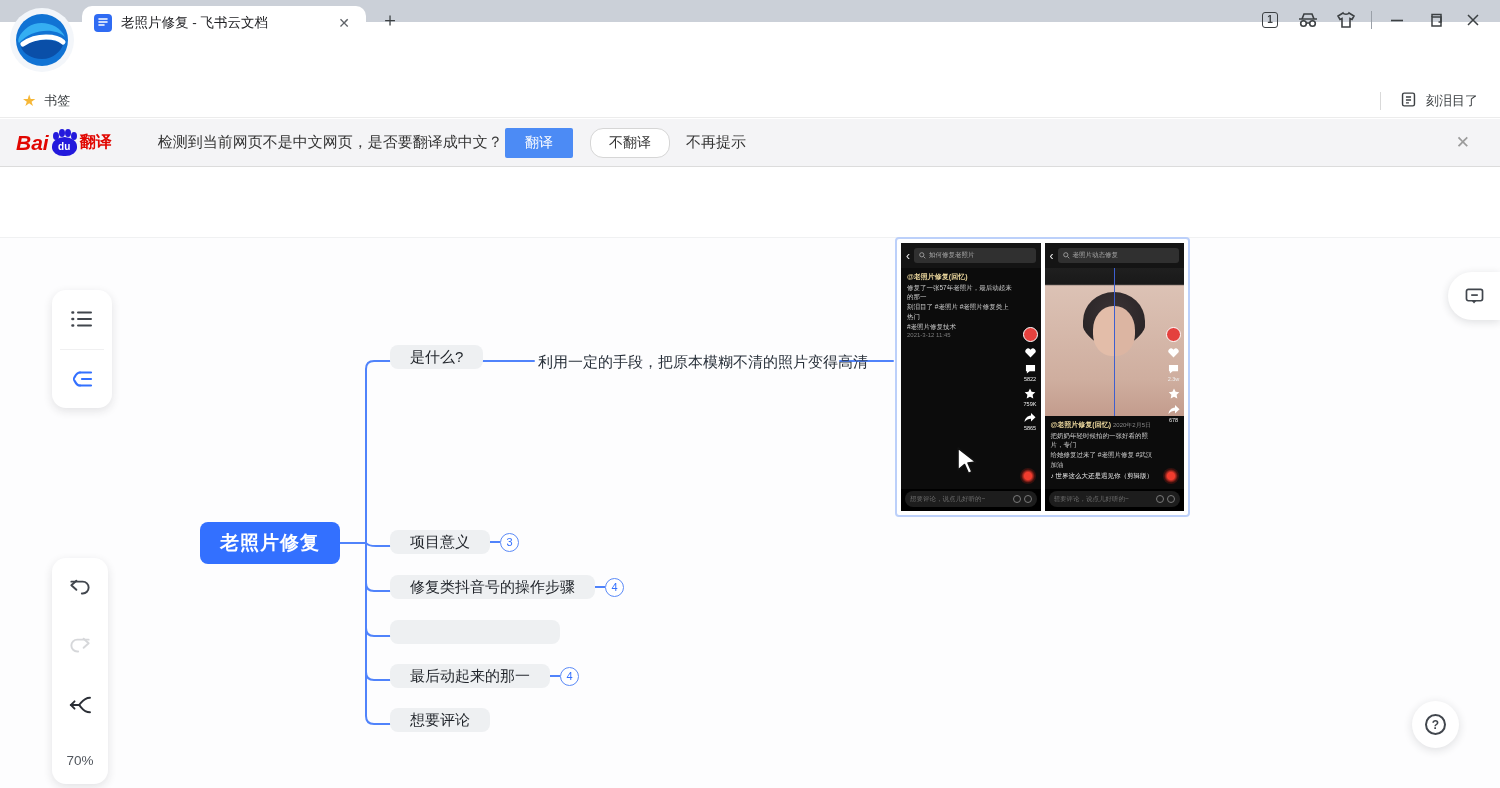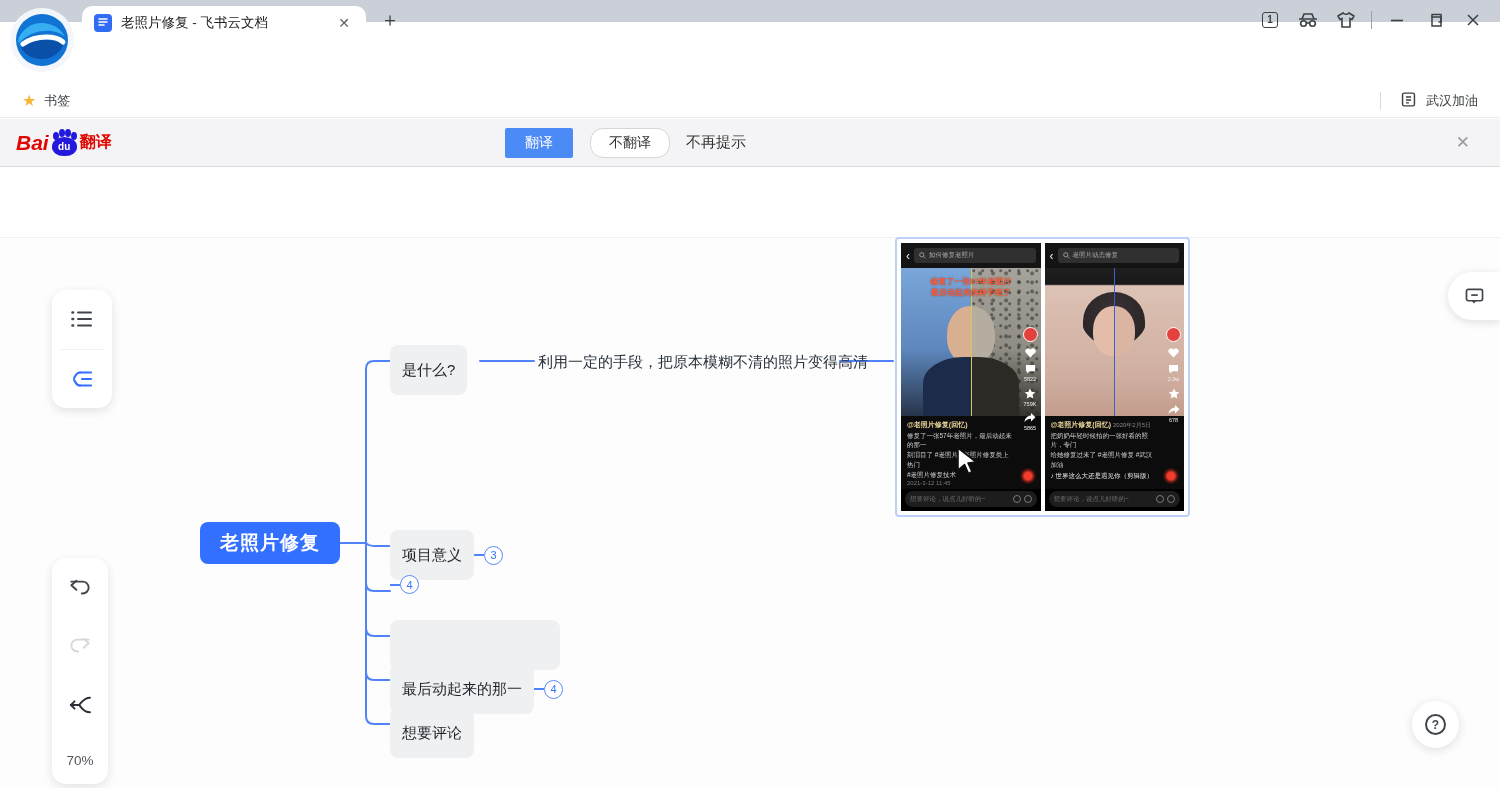--- a/index.html
+++ b/index.html
@@ -79,21 +79,21 @@
   .float-card { position:absolute; background:#fff; border-radius:14px; box-shadow:0 3px 10px rgba(31,35,41,.12); }
   .view-switch { left:52px; top:290px; width:60px; height:118px; display:flex; flex-direction:column; }
   .vs-cell { flex:1; display:flex; align-items:center; justify-content:center; }
   .vs-div { height:1px; background:#f0f0f1; margin:0 8px; }
   .mm-controls { left:52px; top:558px; width:56px; height:226px; display:flex; flex-direction:column; align-items:center; padding:20px 0 16px; justify-content:space-between; }
   .zoom-label { font-size:13.5px; color:#51565d; }
 
   .mm-lines { position:absolute; top:0; left:0; pointer-events:none; z-index:1; }
   .mm-root { position:absolute; left:200px; top:522px; width:140px; height:42px; background:#3370ff; border-radius:8px; color:#fff; font-size:19px; font-weight:bold; display:flex; align-items:center; justify-content:center; z-index:2; letter-spacing:1px; }
   .mm-row { position:absolute; display:flex; align-items:center; z-index:2; }
-  .mm-box { height:50px; background:#eef0f2; border-radius:8px; padding:0 12px; display:flex; align-items:center; font-size:15px; color:#1f2329; white-space:nowrap; }
+  .mm-box { height:24px; background:#eef0f2; border-radius:8px; padding:0 20px; display:flex; align-items:center; font-size:15px; color:#1f2329; white-space:nowrap; }
   .mm-box.empty { width:170px; }
   .mm-link { width:10px; height:2px; background:#5083fb; }
   .mm-badge { width:19px; height:19px; border-radius:50%; border:1.5px solid #5b8af7; background:#fff; color:#3370ff; font-size:11px; display:flex; align-items:center; justify-content:center; }
   .mm-desc { position:absolute; left:538px; top:353px; font-size:15px; color:#28303a; z-index:2; white-space:nowrap; }
 
   
   .image-node { position:absolute; left:895px; top:237px; width:295px; height:280px; border:2px solid #bcd0fa; border-radius:4px; background:#fff; padding:4px; display:flex; gap:4px; z-index:2; }
   .phone { flex:1; background:#000; position:relative; display:flex; flex-direction:column; overflow:hidden; }
   .p-head { height:25px; background:#141414; display:flex; align-items:center; gap:4px; padding:0 5px; flex:0 0 auto; }
   .p-back { color:#eee; font-size:12px; line-height:12px; }
@@ -274,36 +274,37 @@
   <span class="bm-star">★</span>
   <span>书签</span>
   <span class="bm-right">
     <span class="bm-sep"></span>
     <span>
       <svg width="17" height="17" viewBox="0 0 20 20" fill="none" stroke="#3c4043" stroke-width="1.7">
           <rect x="3" y="2.5" width="14" height="15" rx="2"></rect>
           <path d="M7 7h6M7 10.5h6M7 14h3.5"></path>
         </svg>
     </span>
-    <span>武汉加油</span>
+    <span>刻泪目了</span>
   </span>
 </div>
 
 <div class="translatebar">
   <span class="baidu-logo">
     <span class="bd-bai">Bai</span>
     <span class="bd-paw">
       <span class="bd-toe" style="left:2px;top:3px"></span>
       <span class="bd-toe" style="left:8px;top:0"></span>
       <span class="bd-toe" style="left:14px;top:0"></span>
       <span class="bd-toe" style="left:20px;top:3px"></span>
       <span class="bd-paw-pad">du</span>
     </span>
     <span class="bd-fanyi">翻译</span>
   </span>
+  <span class="tr-msg">检测到当前网页不是中文网页，是否要翻译成中文？</span>
   <button class="tr-accept">翻译</button>
   <button class="tr-decline">不翻译</button>
   <span class="tr-never">不再提示</span>
   <span class="tr-close">✕</span>
 </div>
 
 <div class="docheader">
   <span class="doc-back">‹</span>
   <div class="doc-titleblock">
     <div class="doc-title-row">
@@ -418,20 +419,21 @@
 
 <div class="mm-desc">利用一定的手段，把原本模糊不清的照片变得高清</div>
 
 <div class="mm-row" style="left:390px;top:530px">
   <div class="mm-box">项目意义</div>
   <div class="mm-link"></div>
   <div class="mm-badge">3</div>
 </div>
 
 <div class="mm-row" style="left:390px;top:575px">
+  <div class="mm-box">修复类抖音号的操作步骤</div>
   <div class="mm-link"></div>
   <div class="mm-badge">4</div>
 </div>
 
 <div class="mm-row" style="left:390px;top:620px">
   <div class="mm-box empty"></div>
 </div>
 
 <div class="mm-row" style="left:390px;top:664px">
   <div class="mm-box">最后动起来的那一</div>
@@ -449,31 +451,20 @@
     <div class="p-head">
       <span class="p-back">‹</span>
       <span class="p-search">
         <svg width="7" height="7" viewBox="0 0 10 10" fill="none" stroke="#999" stroke-width="1.4">
             <circle cx="4" cy="4" r="3"></circle>
             <path d="M6.5 6.5 9 9"></path>
           </svg>
         <span>如何修复老照片</span>
       </span>
     </div>
-    <div class="p-photo">
-      <div class="half half-a"></div>
-      <div class="half half-b"></div>
-      <div class="face"></div>
-      <div class="body-shape"></div>
-      <div class="split-line"></div>
-      <div class="overlay-txt">
-        <div>修复了一张57年老照片</div>
-        <div>最后动起来的样子绝了</div>
-      </div>
-    </div>
     <div class="p-actions">
       <span class="pa-avatar"></span>
       <svg width="11" height="10" viewBox="0 0 12 11">
           <path d="M6 10.5 1.2 5.6a3 3 0 0 1 4.3-4.2L6 1.8l.5-.4a3 3 0 0 1 4.3 4.2z" fill="#fff"></path>
         </svg>
       <svg width="11" height="10" viewBox="0 0 12 11">
           <path d="M1 1h10v7H5l-3 2.5V8H1z" fill="#fff"></path>
         </svg>
       <span class="pa-count">5822</span>
       <svg width="12" height="11" viewBox="0 0 12 11">

